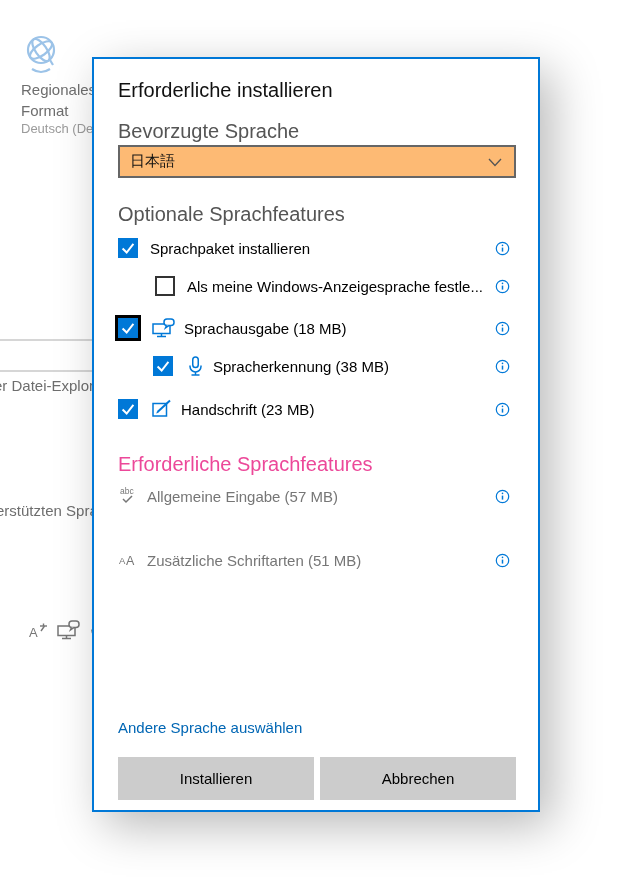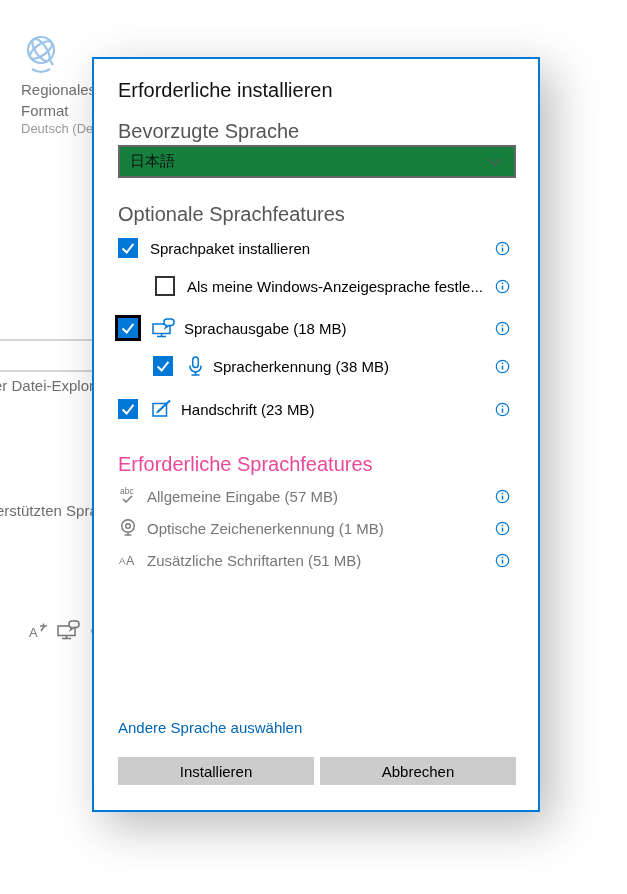--- a/index.html
+++ b/index.html
@@ -58,21 +58,21 @@
     position: absolute; left: 24px;
     font-size: 20px; color: #555555;
   }
   .lbl-pref { top: 61px; }
   .lbl-optional { top: 144px; }
   .lbl-required { top: 394px; color: #ec4899; }
 
   .combobox {
     position: absolute; left: 24px; top: 86px;
     width: 398px; height: 33px;
-    border: 2px solid #666666; background: #15803d;
+    border: 2px solid #666666; background: #fdba74;
     display: flex; align-items: center;
     padding: 0 12px 0 10px;
     cursor: default;
   }
   .combobox .cb-value { font-size: 15px; color: #111111; flex: 1; }
 
   
   .row {
     position: absolute; left: 24px; width: 392px; height: 26px;
     display: flex; align-items: center;
@@ -104,21 +104,21 @@
 
   .spacer { flex: 1; }
   .info-btn { flex: 0 0 aupx; display: flex; align-items: center; cursor: pointer; }
 
   .link {
     position: absolute; left: 24px; top: 660px;
     font-size: 15px; color: #0066b4; cursor: pointer;
   }
 
   .btn {
-    position: absolute; top: 698px; height: 28px;
+    position: absolute; top: 698px; height: 43px;
     background: #cccccc; border: none;
     font-family: "Liberation Sans", sans-serif;
     font-size: 15px; color: #000000;
     display: flex; align-items: center; justify-content: center;
     cursor: pointer;
   }
   .btn-install { left: 24px; width: 196px; }
   .btn-cancel  { left: 226px; width: 196px; }
 </style>
 </head>
@@ -311,39 +311,20 @@
       <span class="spacer"></span>
       <span class="info-btn">
         <svg width="15" height="15" viewBox="0 0 15 15" fill="none" stroke="#0078d7">
           <circle cx="7.5" cy="7.5" r="6.2" stroke-width="1.2"></circle>
           <line x1="7.5" y1="6.6" x2="7.5" y2="10.6" stroke-width="1.5"></line>
           <circle cx="7.5" cy="4.4" r="0.8" fill="#0078d7" stroke="none"></circle>
         </svg>
       </span>
     </div>
 
-    <div class="row req-2">
-      <span class="req-icon">
-        <svg width="20" height="20" viewBox="0 0 20 20" fill="none" stroke="#767676" stroke-width="1.4">
-          <circle cx="10" cy="8" r="6.3"></circle>
-          <circle cx="10" cy="8" r="2.3"></circle>
-          <line x1="10" y1="14.3" x2="10" y2="17"></line>
-          <line x1="6.5" y1="17" x2="13.5" y2="17"></line>
-        </svg>
-      </span>
-      <span class="req-label">Optische Zeichenerkennung (1 MB)</span>
-      <span class="spacer"></span>
-      <span class="info-btn">
-        <svg width="15" height="15" viewBox="0 0 15 15" fill="none" stroke="#0078d7">
-          <circle cx="7.5" cy="7.5" r="6.2" stroke-width="1.2"></circle>
-          <line x1="7.5" y1="6.6" x2="7.5" y2="10.6" stroke-width="1.5"></line>
-          <circle cx="7.5" cy="4.4" r="0.8" fill="#0078d7" stroke="none"></circle>
-        </svg>
-      </span>
-    </div>
 
     <div class="row req-3">
       <span class="req-icon">
         <svg width="20" height="20" viewBox="0 0 20 20" fill="none">
           <text x="1" y="13.5" font-size="9.5" fill="#767676" font-family="Liberation Sans, sans-serif">A</text>
           <text x="8" y="15" font-size="12.5" fill="#767676" font-family="Liberation Sans, sans-serif">A</text>
         </svg>
       </span>
       <span class="req-label">Zusätzliche Schriftarten (51 MB)</span>
       <span class="spacer"></span>

